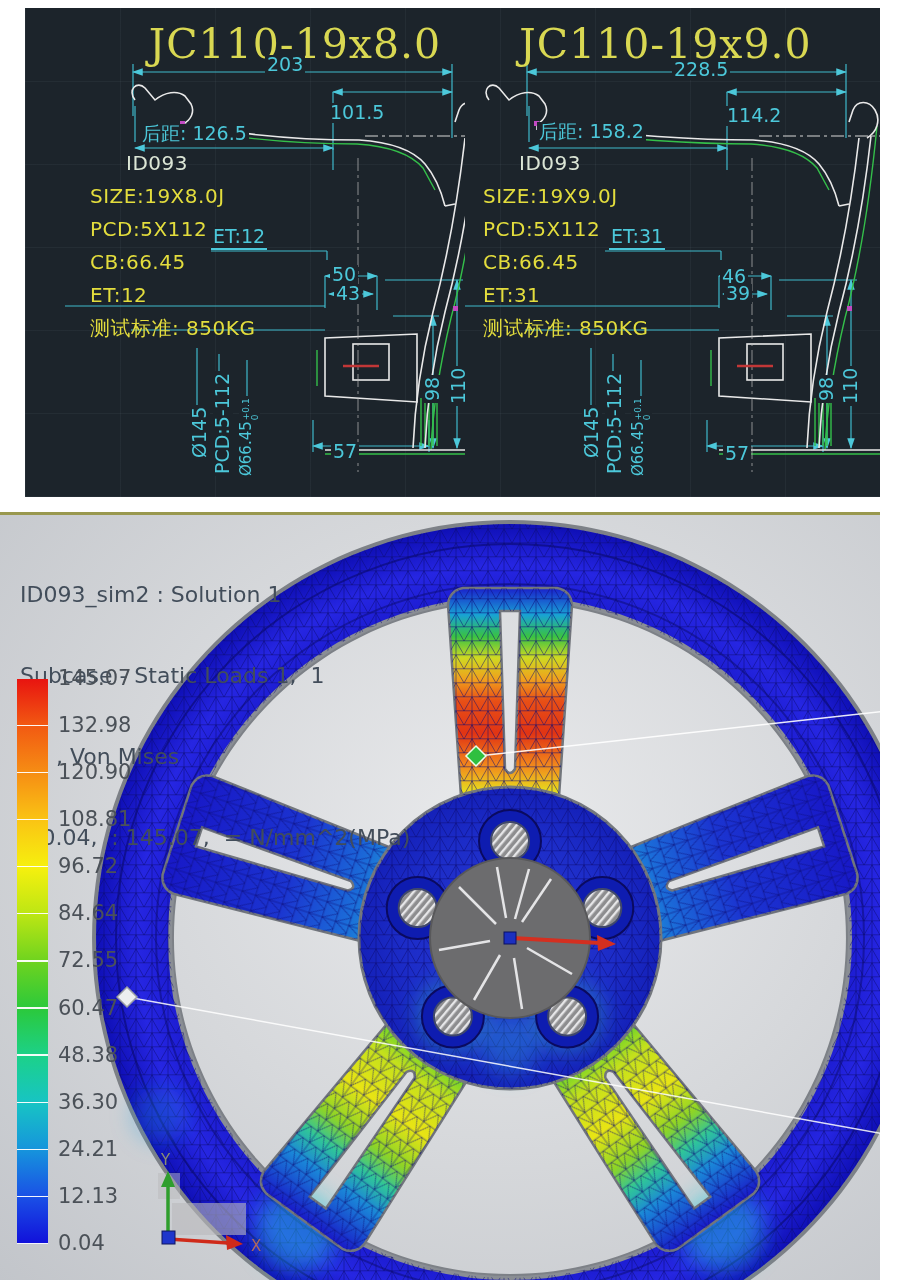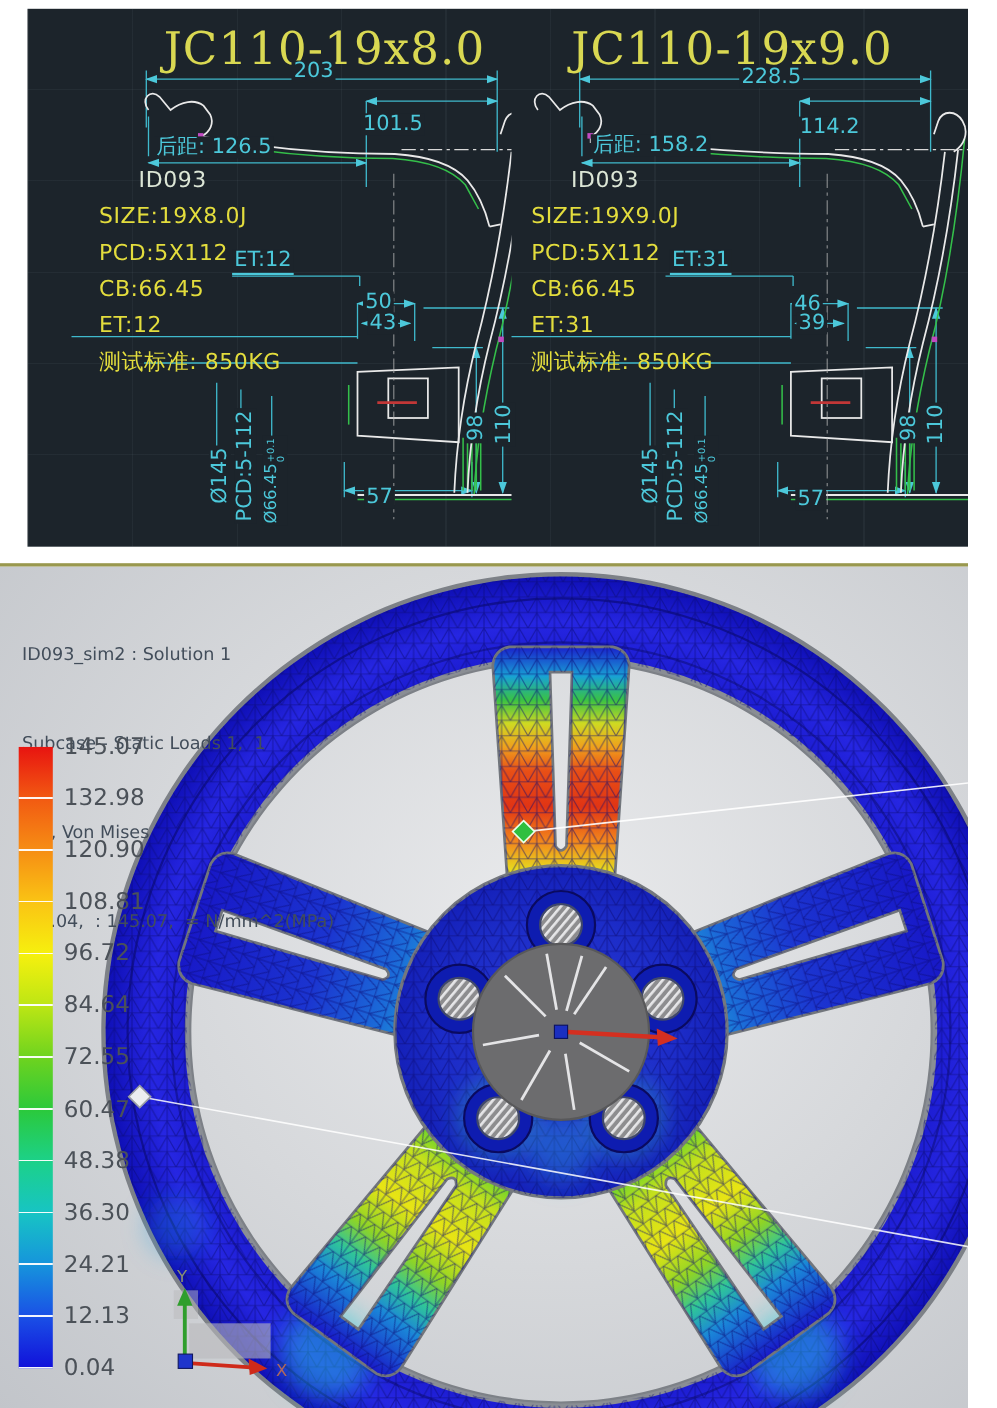--- a/index.html
+++ b/index.html
@@ -36,21 +36,21 @@
   .d-145{left:165px;top:452px;}       .right .d-145{left:117px;}
   .d-pcd{left:188px;top:468px;}       .right .d-pcd{left:140px;}
   .d-bore{left:214px;top:470px;font-size:15px;} .right .d-bore{left:166px;}
   .d-57{left:306px;top:434px;}        .right .d-57{left:258px;top:436px;}
   .tol{display:inline-flex;flex-direction:column;font-size:9px;line-height:9px;vertical-align:2px;margin-left:1px;}
   .cad svg{position:absolute;left:0;top:0;}
   
   .fea{position:absolute;left:0;top:512px;width:906px;height:768px;overflow:hidden;
        border-top:3px solid #99984e;
        background:radial-gradient(ellipse at 55% 42%, #e9eaec 0%, #d6d8db 50%, #c2c5ca 100%);}
-  .fea-header{position:absolute;left:20px;top:12px;color:#424d5a;font-size:16px;line-height:27px;white-space:pre;}
+  .fea-header{position:absolute;left:20px;top:12px;color:#424d5a;font-size:22px;line-height:27px;white-space:pre;}
   .legend-bar{position:absolute;left:17px;top:164px;width:31px;height:565px;
       background:
        repeating-linear-gradient(180deg, transparent 0 45.7px, rgba(255,255,255,.95) 45.7px 47.1px),
        linear-gradient(180deg,#e81410 0%,#f25a12 8.33%,#f68e14 16.67%,#fac414 25%,#f6f00e 33.33%,
         #bce614 41.67%,#6ed31f 50%,#2bc93b 58.33%,#1cd189 66.67%,#17c4c4 75%,#1694dc 83.33%,
         #1a50e6 91.67%,#1110da 100%);}
   .legend-labels span{position:absolute;left:58px;top:calc(164px + var(--i)*47.08px - 13px);
       color:#4b5158;font-size:21px;}
   .wheel{position:absolute;left:0;top:0;}
   .triad{position:absolute;left:130px;top:628px;}

